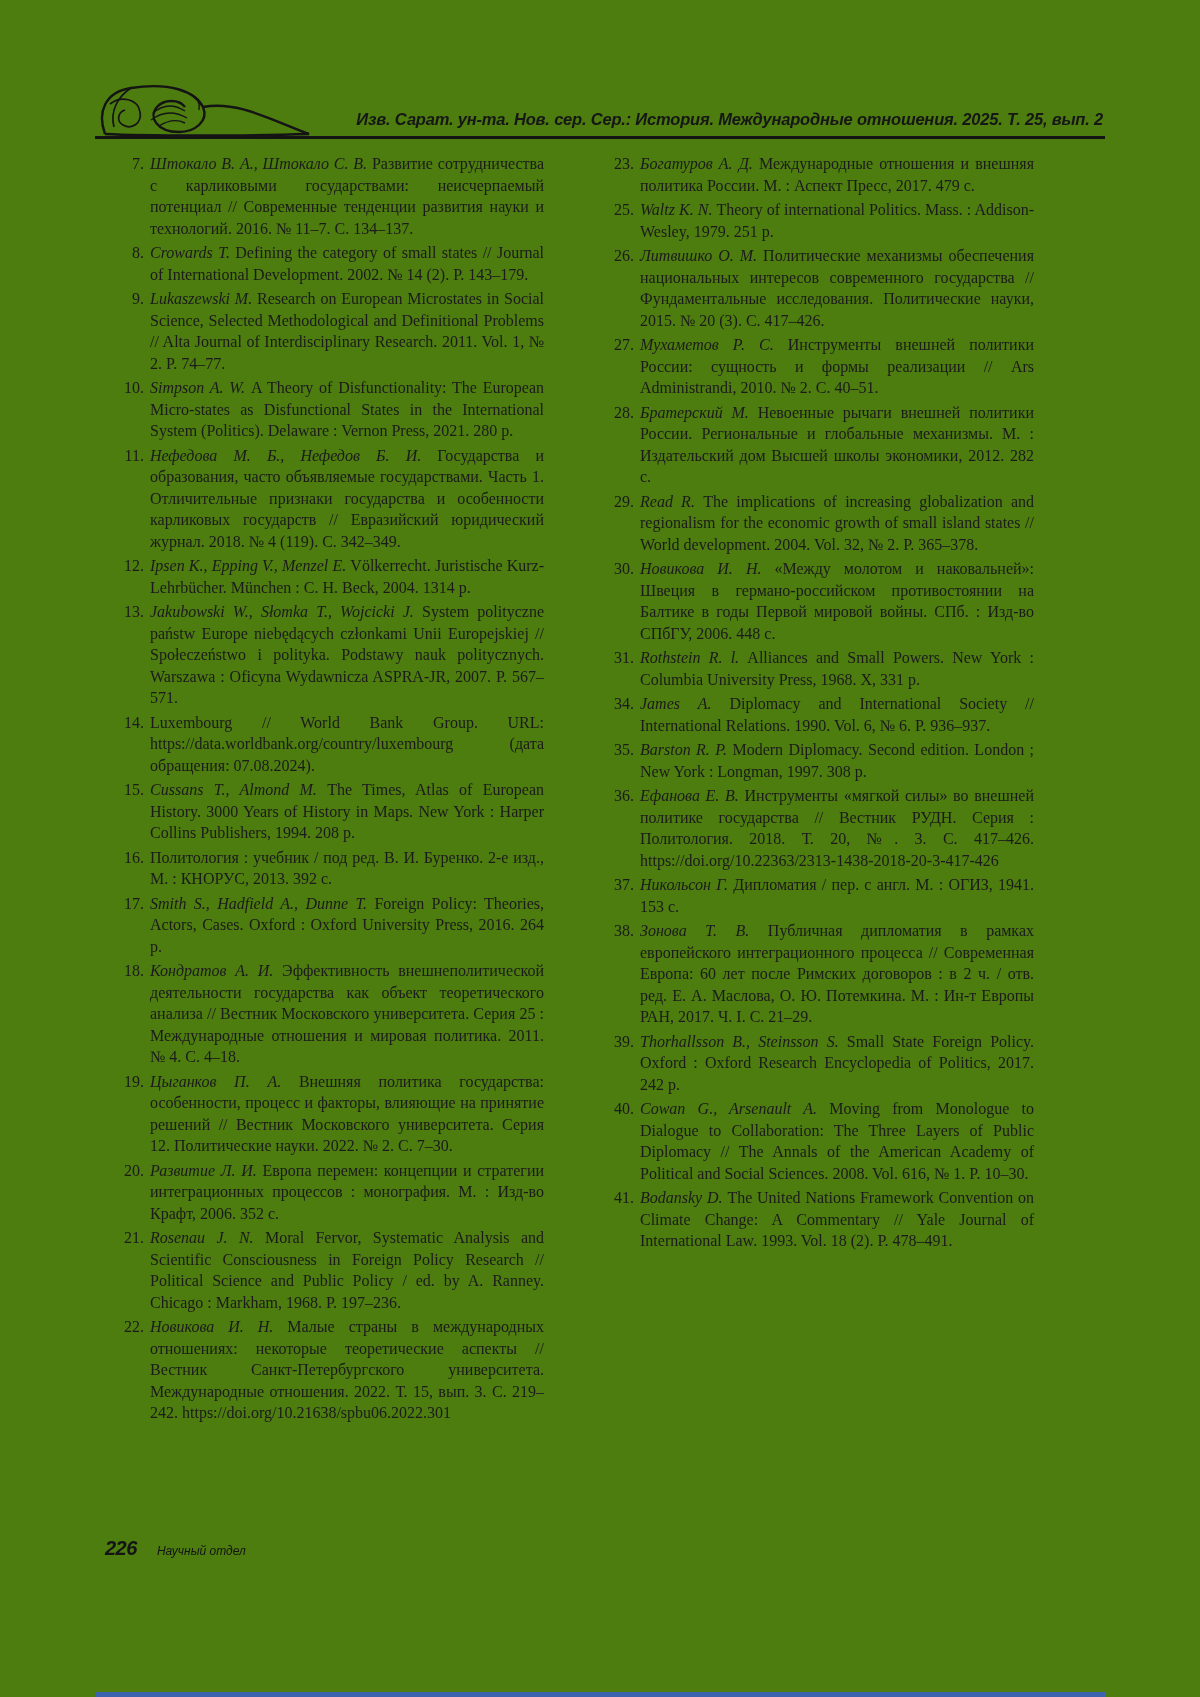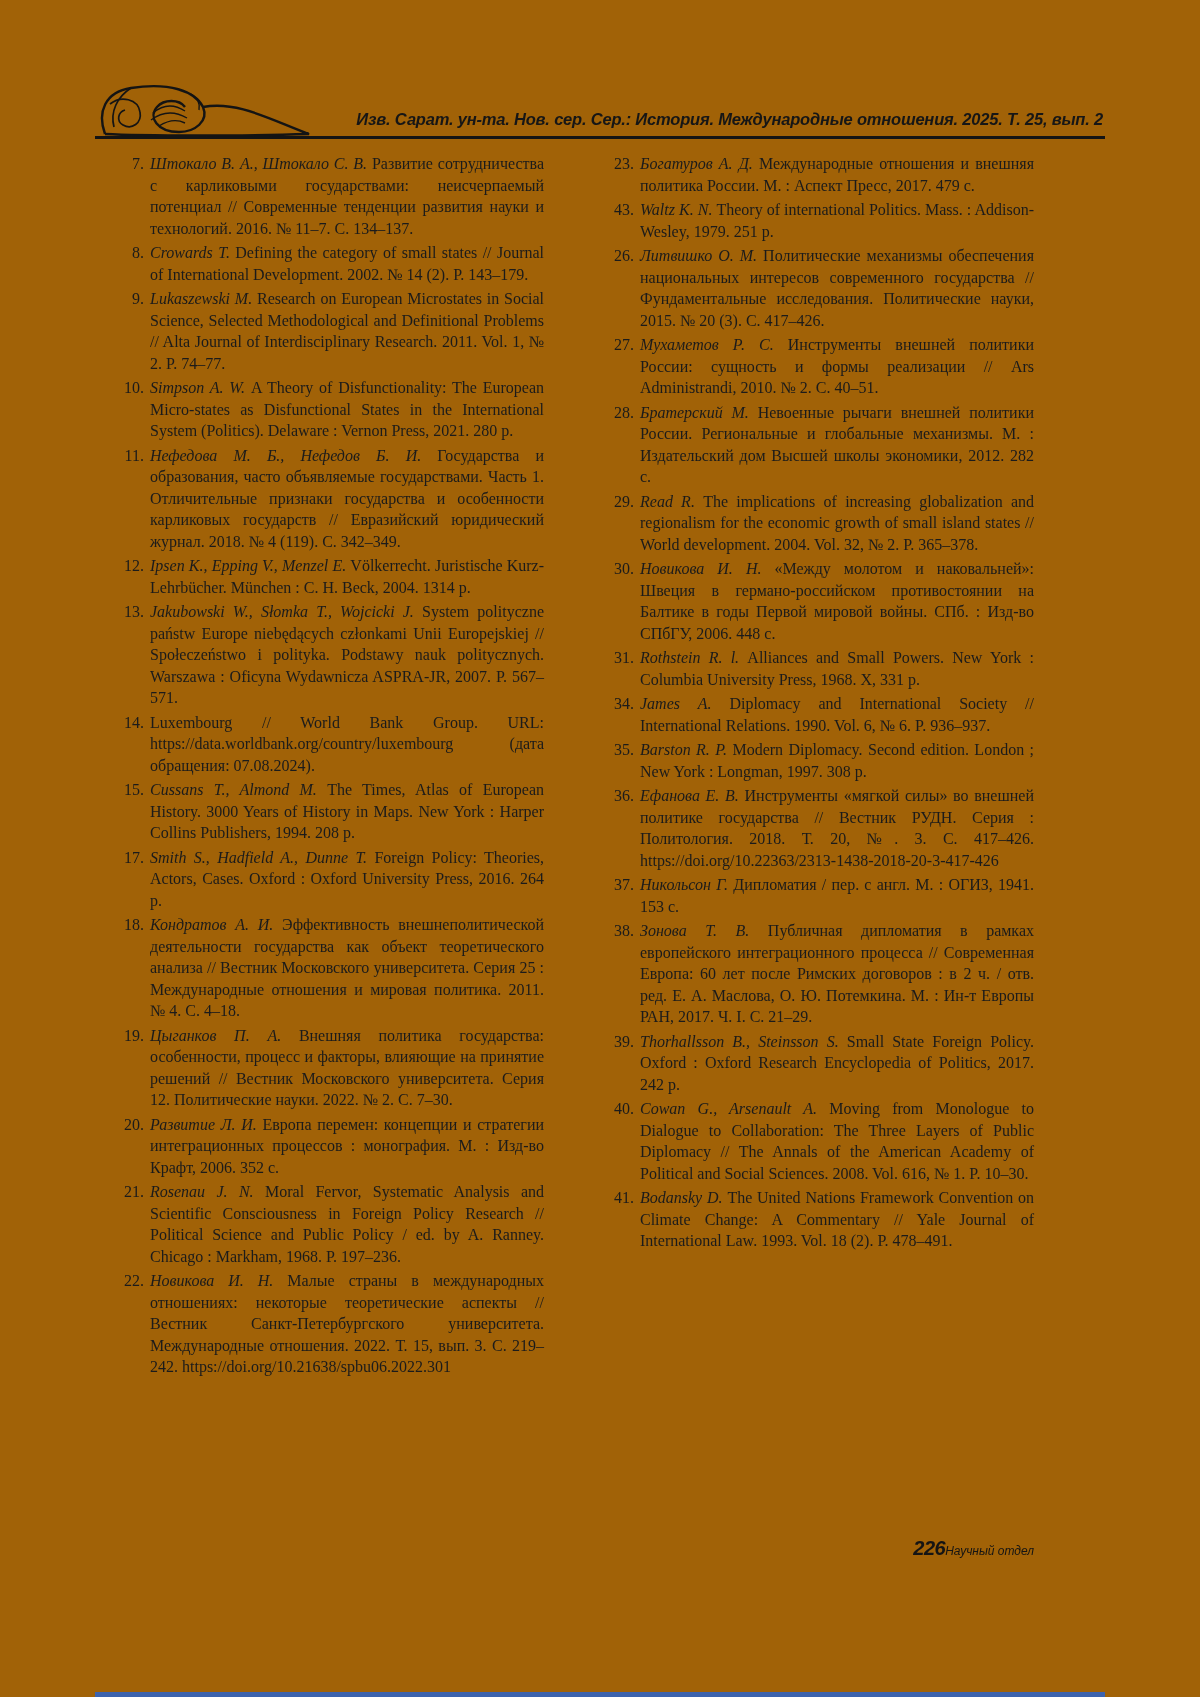--- a/index.html
+++ b/index.html
@@ -1,19 +1,19 @@
 <!DOCTYPE html>
 <html lang="ru"><head>
 <meta charset="utf-8">
 <style>
   html,body{margin:0;padding:0;background:#ffffff;}
   .page{
     position:relative;
     width:1200px;height:1697px;
-    background:#a16207;
+    background:#4d7c0f;
     font-family:"Liberation Serif","DejaVu Serif",serif;
     color:#1b1b1b;
     overflow:hidden;
   }
   
   .header{
     position:absolute;left:95px;top:76px;width:1010px;height:60px;
     border-bottom:3px solid #141414;
   }
   .ornament{position:absolute;left:0;bottom:-2px;}
@@ -38,23 +38,23 @@
     hyphens:auto;
   }
   .ref-num{
     display:inline-block;width:29px;margin-right:6px;
     text-align:right;text-indent:0;
   }
   .ref i{font-style:italic;}
   
   .footer{
     position:absolute;left:105px;top:1537px;width:929px;
-    display:flex;justify-content:flex-end;align-items:baseline;
+    display:flex;justify-content:flex-start;align-items:baseline;
     font-family:"Liberation Sans","DejaVu Sans",sans-serif;
-    font-style:italic;color:#141414;
+    font-style:italic;color:#141414;gap:20px;
   }
   .page-number{font-size:20px;font-weight:700;letter-spacing:-0.5px;}
   .section-label{font-size:12px;font-weight:400;}
   
   .bottom-bar{
     position:absolute;left:95px;width:1010px;bottom:0;height:5px;
     background:#3c63ae;
   }
 </style>
 </head>
@@ -78,30 +78,31 @@
     <section class="col" id="col-left">
         <div class="ref"><span class="ref-num">7.</span><i>Штокало В. А., Штокало С. В. </i><span>Развитие сотрудничества с карликовыми государствами: неисчерпаемый потенциал // Современные тенденции развития науки и технологий. 2016. № 11–7. С. 134–137.</span></div>
         <div class="ref"><span class="ref-num">8.</span><i>Crowards T. </i><span>Defining the category of small states // Journal of International Development. 2002. № 14 (2). P. 143–179.</span></div>
         <div class="ref"><span class="ref-num">9.</span><i>Lukaszewski M. </i><span>Research on European Microstates in Social Science, Selected Methodological and Definitional Problems // Alta Journal of Interdisciplinary Research. 2011. Vol. 1, № 2. P. 74–77.</span></div>
         <div class="ref"><span class="ref-num">10.</span><i>Simpson A. W. </i><span>A Theory of Disfunctionality: The European Micro-states as Disfunctional States in the International System (Politics). Delaware : Vernon Press, 2021. 280 p.</span></div>
         <div class="ref"><span class="ref-num">11.</span><i>Нефедова М. Б., Нефедов Б. И. </i><span>Государства и образования, часто объявляемые государствами. Часть 1. Отличительные признаки государства и особенности карликовых государств // Евразийский юридический журнал. 2018. № 4 (119). С. 342–349.</span></div>
         <div class="ref"><span class="ref-num">12.</span><i>Ipsen K., Epping V., Menzel E. </i><span>Völkerrecht. Juristische Kurz-Lehrbücher. München : C. H. Beck, 2004. 1314 p.</span></div>
         <div class="ref"><span class="ref-num">13.</span><i>Jakubowski W., Słomka T., Wojcicki J. </i><span>System polityczne państw Europe niebędących członkami Unii Europejskiej // Społeczeństwo i polityka. Podstawy nauk politycznych. Warszawa : Oficyna Wydawnicza ASPRA-JR, 2007. P. 567–571.</span></div>
         <div class="ref"><span class="ref-num">14.</span><span>Luxembourg // World Bank Group. URL: https://data.worldbank.org/country/luxembourg (дата обращения: 07.08.2024).</span></div>
         <div class="ref"><span class="ref-num">15.</span><i>Cussans T., Almond M. </i><span>The Times, Atlas of European History. 3000 Years of History in Maps. New York : Harper Collins Publishers, 1994. 208 p.</span></div>
+        <div class="ref"><span class="ref-num">16.</span><span>Политология : учебник / под ред. В. И. Буренко. 2-е изд., М. : КНОРУС, 2013. 392 с.</span></div>
         <div class="ref"><span class="ref-num">17.</span><i>Smith S., Hadfield A., Dunne T. </i><span>Foreign Policy: Theories, Actors, Cases. Oxford : Oxford University Press, 2016. 264 p.</span></div>
         <div class="ref"><span class="ref-num">18.</span><i>Кондратов А. И. </i><span>Эффективность внешнеполитической деятельности государства как объект теоретического анализа // Вестник Московского университета. Серия 25 : Международные отношения и мировая политика. 2011. № 4. С. 4–18.</span></div>
         <div class="ref"><span class="ref-num">19.</span><i>Цыганков П. А. </i><span>Внешняя политика государства: особенности, процесс и факторы, влияющие на принятие решений // Вестник Московского университета. Серия 12. Политические науки. 2022. № 2. С. 7–30.</span></div>
         <div class="ref"><span class="ref-num">20.</span><i>Развитие Л. И. </i><span>Европа перемен: концепции и стратегии интеграционных процессов : монография. М. : Изд-во Крафт, 2006. 352 с.</span></div>
         <div class="ref"><span class="ref-num">21.</span><i>Rosenau J. N. </i><span>Moral Fervor, Systematic Analysis and Scientific Consciousness in Foreign Policy Research // Political Science and Public Policy / ed. by A. Ranney. Chicago : Markham, 1968. P. 197–236.</span></div>
         <div class="ref"><span class="ref-num">22.</span><i>Новикова И. Н. </i><span>Малые страны в международных отношениях: некоторые теоретические аспекты // Вестник Санкт-Петербургского университета. Международные отношения. 2022. Т. 15, вып. 3. С. 219–242. https://doi.org/10.21638/spbu06.2022.301</span></div>
       </section>
     <section class="col" id="col-right">
         <div class="ref"><span class="ref-num">23.</span><i>Богатуров А. Д. </i><span>Международные отношения и внешняя политика России. М. : Аспект Пресс, 2017. 479 с.</span></div>
-        <div class="ref"><span class="ref-num">43.</span><i>Waltz K. N. </i><span>Theory of international Politics. Mass. : Addison-Wesley, 1979. 251 p.</span></div>
+        <div class="ref"><span class="ref-num">25.</span><i>Waltz K. N. </i><span>Theory of international Politics. Mass. : Addison-Wesley, 1979. 251 p.</span></div>
         <div class="ref"><span class="ref-num">26.</span><i>Литвишко О. М. </i><span>Политические механизмы обеспечения национальных интересов современного государства // Фундаментальные исследования. Политические науки, 2015. № 20 (3). С. 417–426.</span></div>
         <div class="ref"><span class="ref-num">27.</span><i>Мухаметов Р. С. </i><span>Инструменты внешней политики России: сущность и формы реализации // Ars Administrandi, 2010. № 2. С. 40–51.</span></div>
         <div class="ref"><span class="ref-num">28.</span><i>Братерский М. </i><span>Невоенные рычаги внешней политики России. Региональные и глобальные механизмы. М. : Издательский дом Высшей школы экономики, 2012. 282 с.</span></div>
         <div class="ref"><span class="ref-num">29.</span><i>Read R. </i><span>The implications of increasing globalization and regionalism for the economic growth of small island states // World development. 2004. Vol. 32, № 2. P. 365–378.</span></div>
         <div class="ref"><span class="ref-num">30.</span><i>Новикова И. Н. </i><span>«Между молотом и наковальней»: Швеция в германо-российском противостоянии на Балтике в годы Первой мировой войны. СПб. : Изд-во СПбГУ, 2006. 448 с.</span></div>
         <div class="ref"><span class="ref-num">31.</span><i>Rothstein R. l. </i><span>Alliances and Small Powers. New York : Columbia University Press, 1968. X, 331 p.</span></div>
         <div class="ref"><span class="ref-num">34.</span><i>James A. </i><span>Diplomacy and International Society // International Relations. 1990. Vol. 6, № 6. P. 936–937.</span></div>
         <div class="ref"><span class="ref-num">35.</span><i>Barston R. P. </i><span>Modern Diplomacy. Second edition. London ; New York : Longman, 1997. 308 p.</span></div>
         <div class="ref"><span class="ref-num">36.</span><i>Ефанова Е. В. </i><span>Инструменты «мягкой силы» во внешней политике государства // Вестник РУДН. Серия : Политология. 2018. Т. 20, №. 3. С. 417–426. https://doi.org/10.22363/2313-1438-2018-20-3-417-426</span></div>
         <div class="ref"><span class="ref-num">37.</span><i>Никольсон Г. </i><span>Дипломатия / пер. с англ. М. : ОГИЗ, 1941. 153 с.</span></div>

